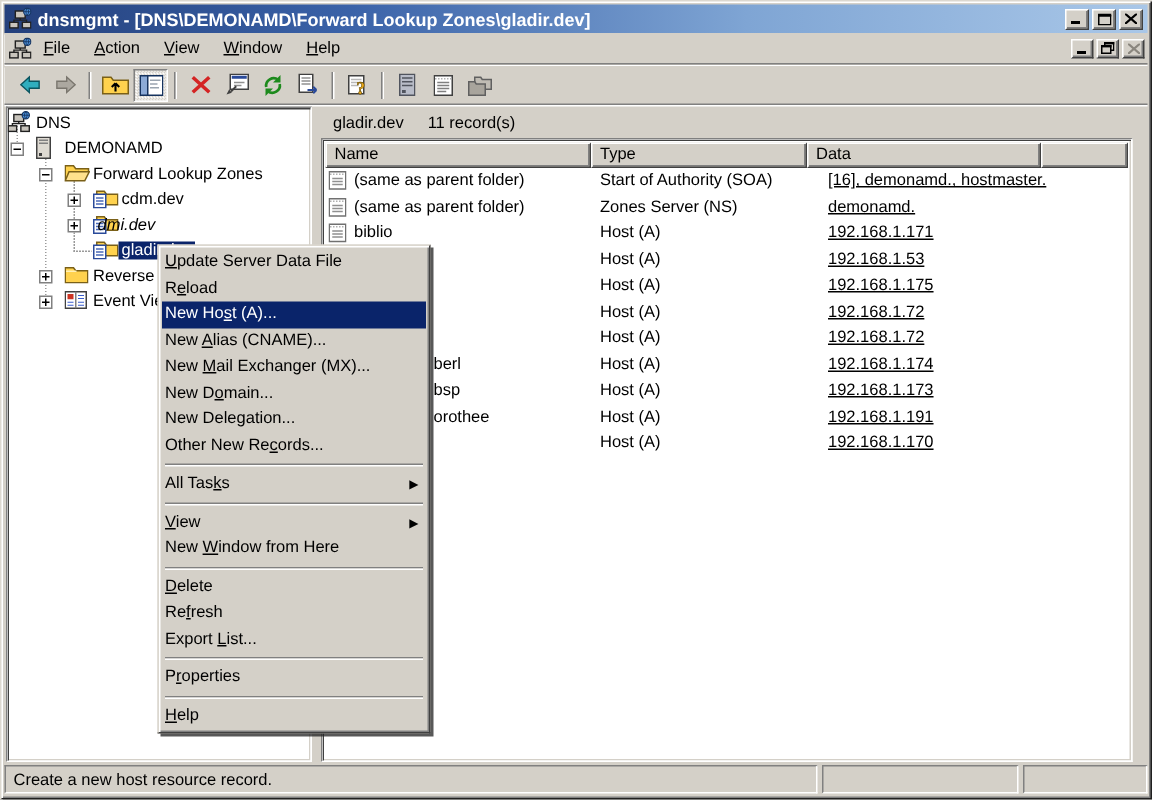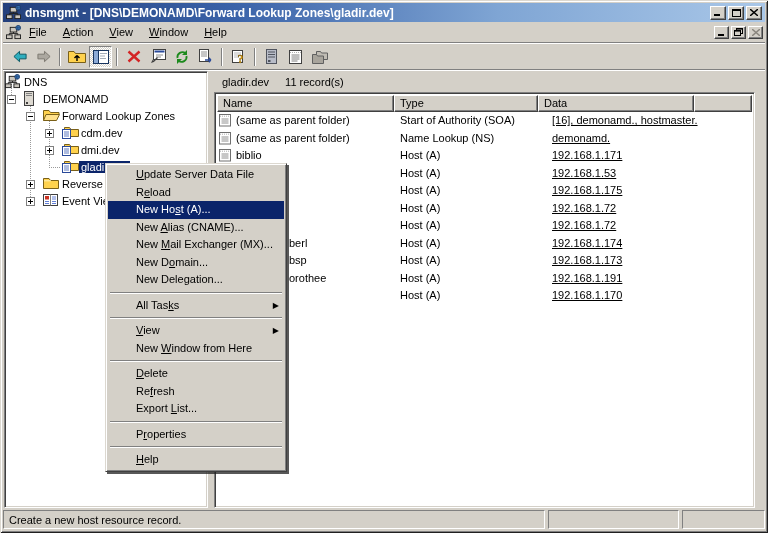--- a/index.html
+++ b/index.html
@@ -61,21 +61,21 @@
   .lv-row .ricon{position:absolute;left:2px;top:1px;}
   .lv-row .rname{position:absolute;left:19px;top:2px;white-space:nowrap;}
   .lv-row .rname.peek{left:72px;}
   .lv-row .rtype{position:absolute;left:183px;top:2px;white-space:nowrap;}
   .lv-row .rdata{position:absolute;left:335px;top:2px;white-space:nowrap;text-decoration:underline;}
   
   .context-menu{position:absolute;left:105px;top:163px;width:182px;background:#D4D0C8;z-index:50;
     border:1px solid;border-color:#dcd8d0 #404040 #404040 #dcd8d0;
     box-shadow:inset 1px 1px 0 #fff, inset -1px -1px 0 #808080, 2px 2px 0 rgba(32,32,32,.75);
     padding:2px;}
-  .cm-item{position:relative;height:17.5px;line-height:17.5px;padding-left:28px;white-space:nowrap;}
+  .cm-item{position:relative;height:17.5px;line-height:17.5px;padding-left:2px;white-space:nowrap;}
   .cm-item.selected{background:#0A246A;color:#fff;}
   .cm-arrow{position:absolute;right:5px;top:0;font-size:8px;line-height:17.5px;}
   .cm-sep{height:0;border-top:1px solid #808080;border-bottom:1px solid #fff;margin:3px 2px;}
   
   .statusbar{position:absolute;left:3px;right:3px;bottom:3px;height:23px;display:flex;gap:3px;padding-top:3px;}
   .sfield{border:1px solid;border-color:#808080 #fff #fff #808080;height:19px;
     display:flex;align-items:center;padding:0 5px;white-space:nowrap;overflow:hidden;}
   .f1{width:542px;flex:none;} .f2{width:131px;flex:none;} .f3{flex:1;}
   u{text-decoration:underline;}
   button{font:inherit;cursor:default;}
@@ -319,21 +319,21 @@
       </div>
       <div class="tree-row" style="top: 70px;">
         <span class="exp plus" style="left: 40px;"></span>
         <span class="ticon" style="display: inline-flex; left: 57px;">
           <svg width="17" height="14" viewBox="0 0 17 14">
             <path d="M2.5 11.5v-9h5l1.5 2h7.5v7z" fill="#FFD24E" stroke="#7a6018"></path>
             <rect x="0.5" y="4.5" width="8" height="9" fill="#fff" stroke="#2a4a9a"></rect>
             <path d="M2 7h5M2 9h5M2 11h5" stroke="#4a6ab8" stroke-width="0.9"></path>
           </svg>
         </span>
-        <span class="tlabel" style="left: 74px;">dmi.dev</span>
+        <span class="tlabel" style="left: 58px; font-style: italic;">dmi.dev</span>
       </div>
       <div class="tree-row" style="top: 87px;">
         <span class="hline" style="left: 44px; top: 8px; width: 12px;"></span>
         <span class="ticon" style="display: inline-flex; left: 57px;">
           <svg width="17" height="14" viewBox="0 0 17 14">
             <path d="M2.5 11.5v-9h5l1.5 2h7.5v7z" fill="#FFD24E" stroke="#7a6018"></path>
             <rect x="0.5" y="4.5" width="8" height="9" fill="#fff" stroke="#2a4a9a"></rect>
             <path d="M2 7h5M2 9h5M2 11h5" stroke="#4a6ab8" stroke-width="0.9"></path>
           </svg>
         </span>
@@ -390,21 +390,21 @@
           </div>
           <div class="lv-row">
             <span class="ricon" style="display: inline-flex;">
               <svg width="12" height="14" viewBox="0 0 12 14">
                 <rect x="0.5" y="1.5" width="11" height="11.5" fill="#fff" stroke="#707070"></rect>
                 <path d="M1 3.2h10" stroke="#b0b0b0" stroke-dasharray="1 1"></path>
                 <path d="M2.5 6h7M2.5 8h7M2.5 10h7" stroke="#909090"></path>
               </svg>
             </span>
             <span class="rname">(same as parent folder)</span>
-            <span class="rtype">Name Lookup (NS)</span>
+            <span class="rtype">Zones Server (NS)</span>
             <span class="rdata">demonamd.</span>
           </div>
           <div class="lv-row">
             <span class="ricon" style="display: inline-flex;">
               <svg width="12" height="14" viewBox="0 0 12 14">
                 <rect x="0.5" y="1.5" width="11" height="11.5" fill="#fff" stroke="#707070"></rect>
                 <path d="M1 3.2h10" stroke="#b0b0b0" stroke-dasharray="1 1"></path>
                 <path d="M2.5 6h7M2.5 8h7M2.5 10h7" stroke="#909090"></path>
               </svg>
             </span>
@@ -513,20 +513,21 @@
   </div>
 
   <div class="context-menu" id="context-menu">
       <div class="cm-item"><span><u>U</u>pdate Server Data File</span></div>
       <div class="cm-item"><span>R<u>e</u>load</span></div>
       <div class="cm-item selected"><span>New Ho<u>s</u>t (A)...</span></div>
       <div class="cm-item"><span>New <u>A</u>lias (CNAME)...</span></div>
       <div class="cm-item"><span>New <u>M</u>ail Exchanger (MX)...</span></div>
       <div class="cm-item"><span>New D<u>o</u>main...</span></div>
       <div class="cm-item"><span>New Dele<u>g</u>ation...</span></div>
+      <div class="cm-item"><span>Other New Re<u>c</u>ords...</span></div>
       <div class="cm-sep"></div>
       <div class="cm-item"><span>All Tas<u>k</u>s</span><span class="cm-arrow">▶</span></div>
       <div class="cm-sep"></div>
       <div class="cm-item"><span><u>V</u>iew</span><span class="cm-arrow">▶</span></div>
       <div class="cm-item"><span>New <u>W</u>indow from Here</span></div>
       <div class="cm-sep"></div>
       <div class="cm-item"><span><u>D</u>elete</span></div>
       <div class="cm-item"><span>Re<u>f</u>resh</span></div>
       <div class="cm-item"><span>Export <u>L</u>ist...</span></div>
       <div class="cm-sep"></div>

